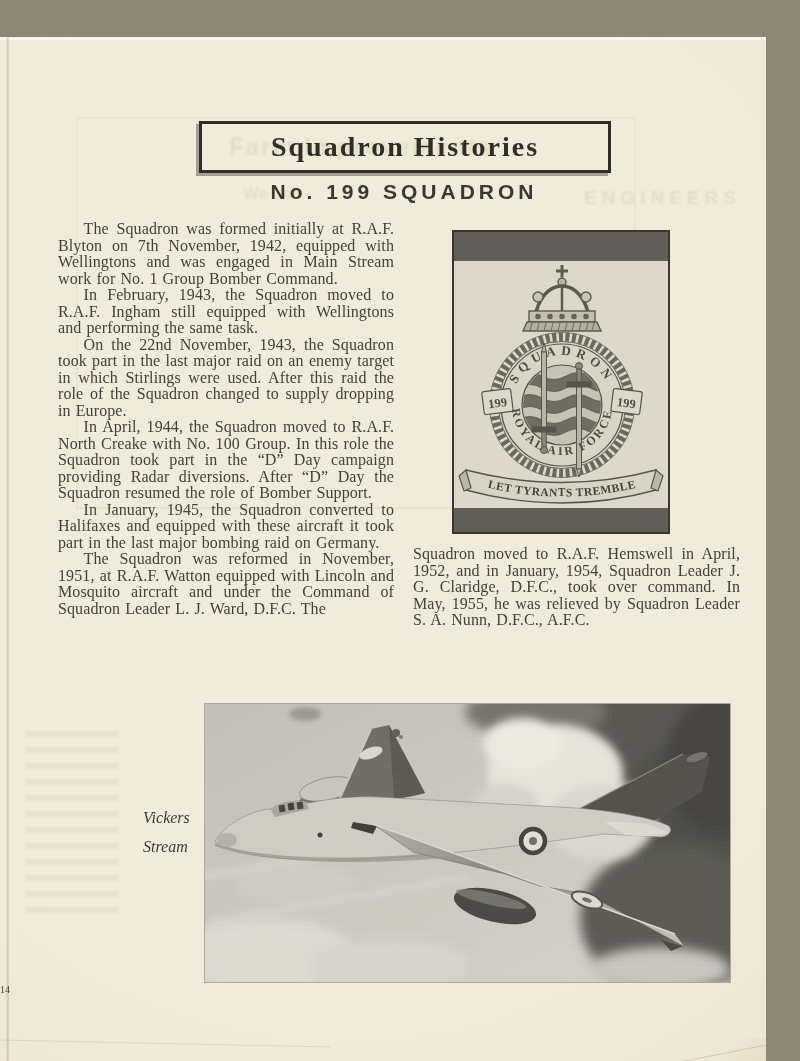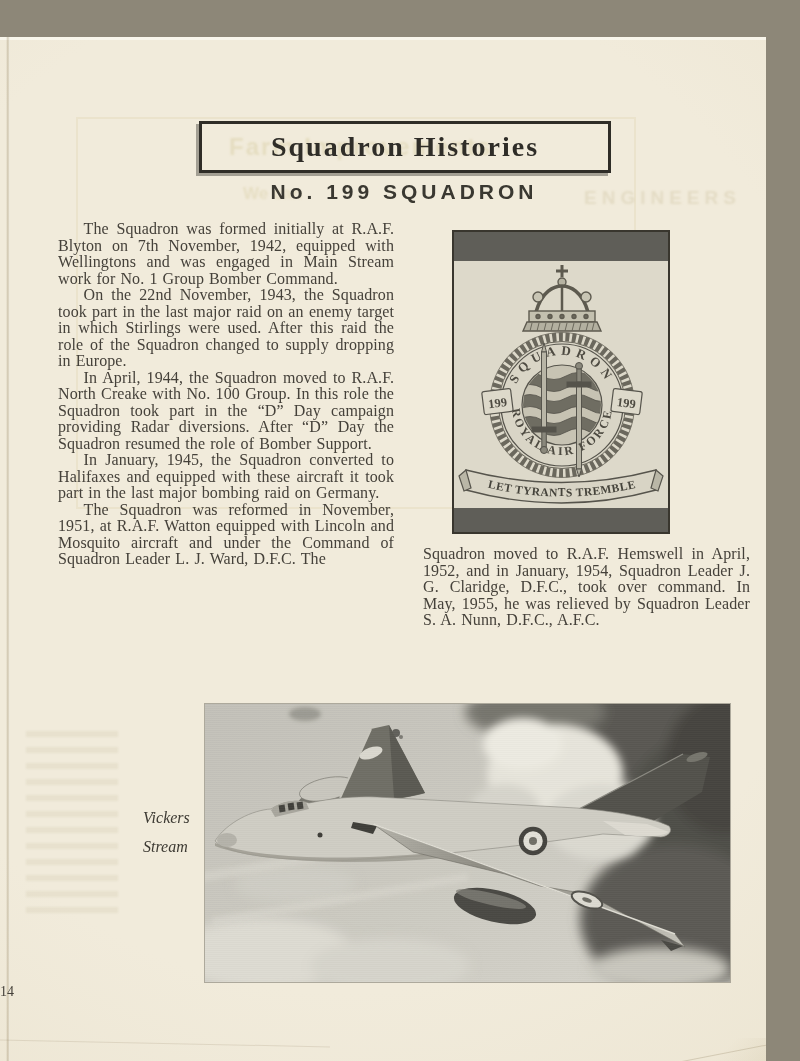--- a/index.html
+++ b/index.html
@@ -36,35 +36,35 @@
     letter-spacing:2px;color:#2f2d28;}
   .squadron-title{position:absolute;left:199px;top:143px;width:410px;text-align:center;
     font-family:"Liberation Sans",sans-serif;font-weight:bold;font-size:21px;
     letter-spacing:4px;color:#3a3831;}
   
   .col{position:absolute;font-size:16px;line-height:16.5px;text-align:justify;
     letter-spacing:.1px;word-spacing:1px;color:#45413a;}
   .col p{margin:0;text-indent:1.6em;}
   .col p.cont{text-indent:0;}
   .col-left{left:58px;top:184px;width:336px;}
-  .col-right{left:423px;top:509px;width:327px;}
+  .col-right{left:413px;top:509px;width:327px;}
   
   .crest{position:absolute;left:452px;top:193px;width:218px;height:304px;
     border:2px solid #39362e;background:#dedacb;box-sizing:border-box;}
   .crest svg{display:block;width:100%;height:100%;}
   
   .photo{position:absolute;left:205px;top:667px;width:525px;height:278px;
     box-shadow:0 0 0 1px rgba(90,88,80,.45);}
   .photo svg{display:block;width:100%;height:100%;}
   .photo::after{content:"";position:absolute;inset:0;pointer-events:none;opacity:.5;
     background:repeating-linear-gradient(0deg, rgba(255,255,255,.04) 0 1px, rgba(0,0,0,.03) 1px 2px);}
   .caption{position:absolute;left:143px;top:766px;font-style:italic;font-size:16px;
     line-height:29px;color:#3d3a33;}
   .page-number{position:absolute;left:0;top:947px;width:756px;text-align:left;
-    font-size:14px;color:#45413a;}
+    font-size:10px;color:#45413a;}
 </style>
 </head>
 <body>
 
 <div class="page">
 
   <div class="edge-top"></div>
   <div class="crease-v"></div>
   <div class="crease-d1"></div>
   <div class="crease-h1"></div>
@@ -77,20 +77,21 @@
   <div class="ghost-lines"></div>
 
   <div class="header-box">
     <span class="header-box-title">Squadron Histories</span>
   </div>
 
   <div class="squadron-title">No. 199 SQUADRON</div>
 
   <div class="col col-left">
     <p>The Squadron was formed initially at R.A.F. Blyton on 7th November, 1942, equipped with Wellingtons and was engaged in Main Stream work for No. 1 Group Bomber Command.</p>
+    <p>In February, 1943, the Squadron moved to R.A.F. Ingham still equipped with Wellingtons and performing the same task.</p>
     <p>On the 22nd November, 1943, the Squadron took part in the last major raid on an enemy target in which Stirlings were used.  After this raid the role of the Squadron changed to supply dropping in Europe.</p>
     <p>In April, 1944, the Squadron moved to R.A.F. North Creake with No. 100 Group.  In this role the Squadron took part in the “D” Day campaign providing Radar diversions. After “D” Day the Squadron resumed the role of Bomber Support.</p>
     <p>In January, 1945, the Squadron converted to Halifaxes and equipped with these aircraft it took part in the last major bombing raid on Germany.</p>
     <p>The Squadron was reformed in November, 1951, at R.A.F. Watton equipped with Lincoln and Mosquito aircraft and under the Command of Squadron Leader L. J. Ward, D.F.C.  The</p>
   </div>
 
   <div class="col col-right">
     <p class="cont">Squadron moved to R.A.F. Hemswell in April, 1952, and in January, 1954, Squadron Leader J. G. Claridge, D.F.C., took over command.  In May, 1955, he was relieved by Squadron Leader S. A. Nunn, D.F.C., A.F.C.</p>
   </div>
 

